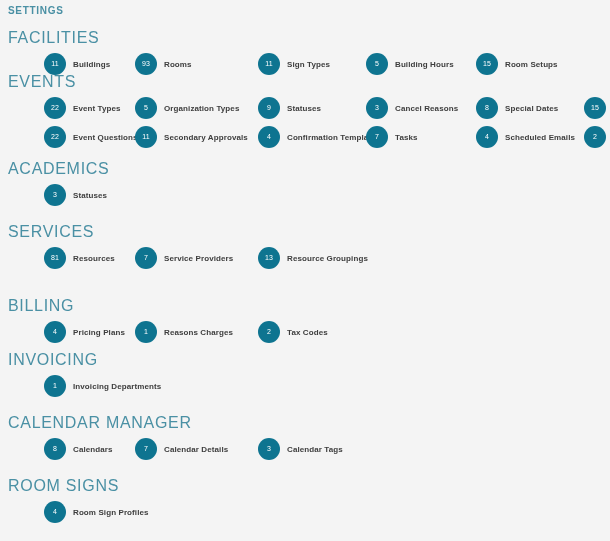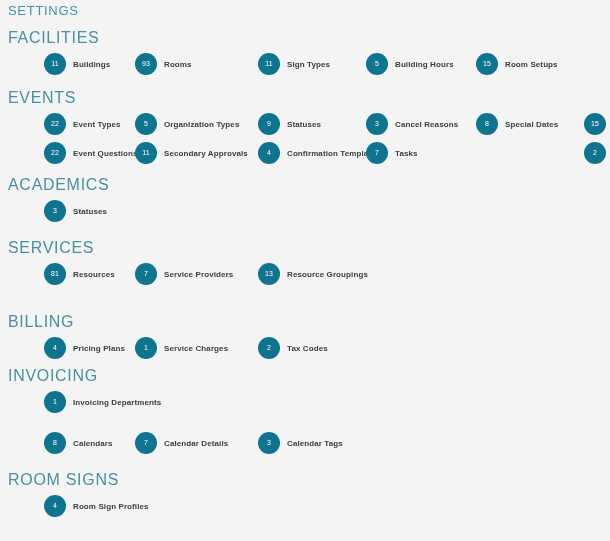--- a/index.html
+++ b/index.html
@@ -17,45 +17,45 @@
 
   #app {
     width: 610px;
     height: 541px;
     box-sizing: border-box;
     padding: 0 8px;
     position: relative;
   }
 
   .page-title {
-    font-size: 13px;
+    font-size: 10px;
     letter-spacing: 0.7px;
     color: #4a90a4;
-    font-weight: 400;
+    font-weight: 700;
     margin: 0;
     padding-top: 4px;
     line-height: 14px;
   }
 
   .section {
     margin-top: 0;
   }
 
   .section-title {
     font-size: 16px;
     letter-spacing: 0.7px;
     color: #4a90a4;
     font-weight: 400;
     margin: 0;
     line-height: 14px;
   }
 
   
   .section.facilities      { margin-top: 13px; }
-  .section.events          { margin-top: 16px; }
+  .section.events          { }
   .section.academics       { margin-top: 14px; }
   .section.services        { margin-top: 19px; }
   .section.billing         { margin-top: 30px; }
   .section.invoicing       { margin-top: 10px; }
   .section.calendar-manager{ margin-top: 19px; }
   .section.room-signs      { margin-top: 19px; }
 
   .tiles {
     position: relative;
     margin-top: 8px;
@@ -184,20 +184,24 @@
               <span class="tile-label">Secondary Approvals</span>
             </div>
             <div class="tile col-2">
               <span class="badge">4</span>
               <span class="tile-label">Confirmation Templates</span>
             </div>
             <div class="tile col-3">
               <span class="badge">7</span>
               <span class="tile-label">Tasks</span>
             </div>
+            <div class="tile col-4">
+              <span class="badge">4</span>
+              <span class="tile-label">Scheduled Emails</span>
+            </div>
             <div class="tile col-5">
               <span class="badge">2</span>
               <span class="tile-label">Daily Logs</span>
             </div>
           </div>
         </div>
       </div>
       <div class="section academics">
         <h2 class="section-title">ACADEMICS</h2>
         <div class="tiles">
@@ -231,41 +235,42 @@
       <div class="section billing">
         <h2 class="section-title">BILLING</h2>
         <div class="tiles">
           <div class="tile-row">
             <div class="tile col-0">
               <span class="badge">4</span>
               <span class="tile-label">Pricing Plans</span>
             </div>
             <div class="tile col-1">
               <span class="badge">1</span>
-              <span class="tile-label">Service Charges</span>
+              <span class="tile-label">Reasons Charges</span>
             </div>
             <div class="tile col-2">
               <span class="badge">2</span>
               <span class="tile-label">Tax Codes</span>
             </div>
           </div>
         </div>
       </div>
       <div class="section invoicing">
         <h2 class="section-title">INVOICING</h2>
         <div class="tiles">
           <div class="tile-row">
             <div class="tile col-0">
               <span class="badge">1</span>
               <span class="tile-label">Invoicing Departments</span>
             </div>
           </div>
         </div>
       </div>
       <div class="section calendar-manager">
+        <h2 class="section-title">CALENDAR MANAGER</h2>
         <div class="tiles">
           <div class="tile-row">
             <div class="tile col-0">
               <span class="badge">8</span>
               <span class="tile-label">Calendars</span>
             </div>
             <div class="tile col-1">
               <span class="badge">7</span>
               <span class="tile-label">Calendar Details</span>
             </div>

